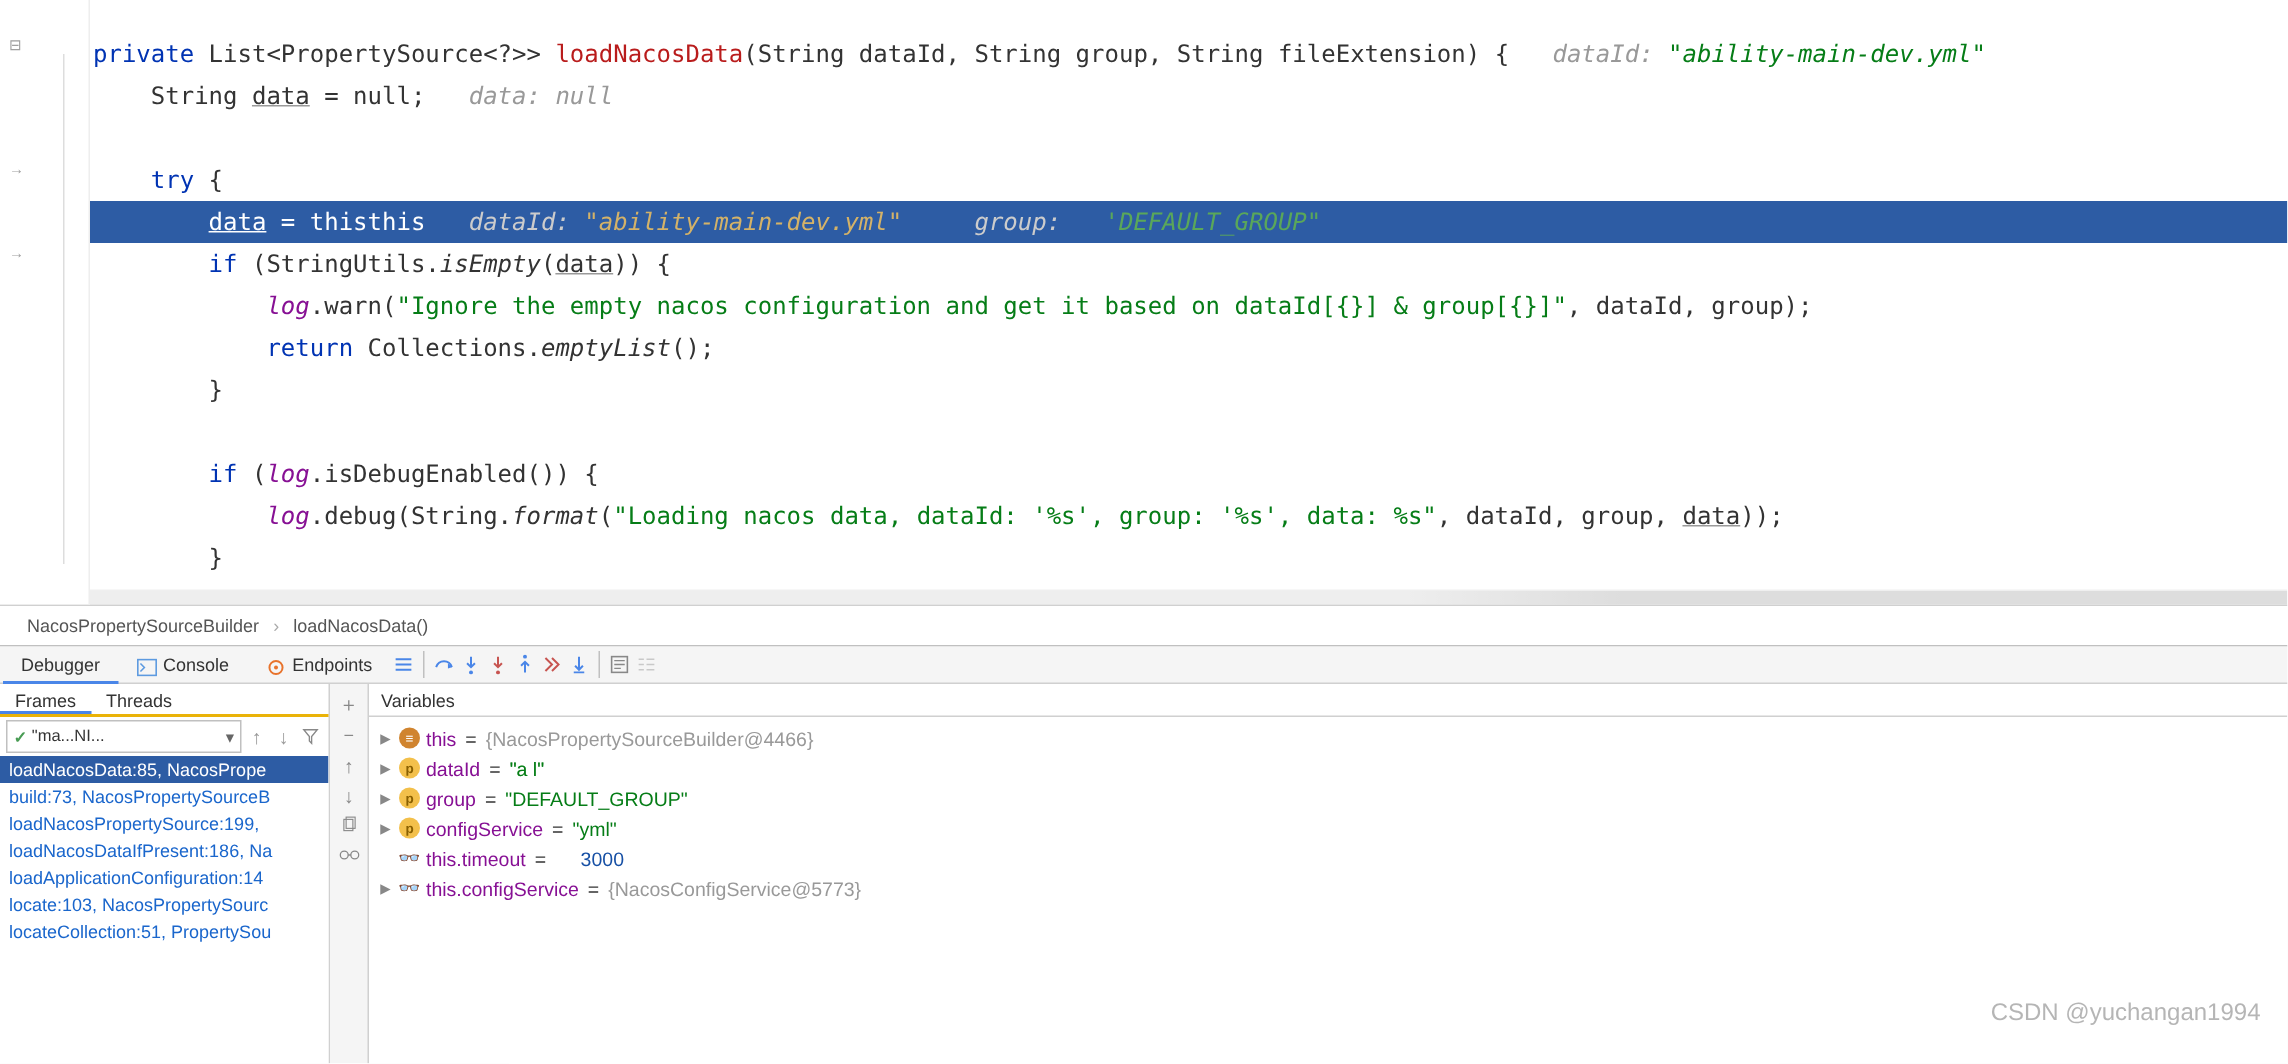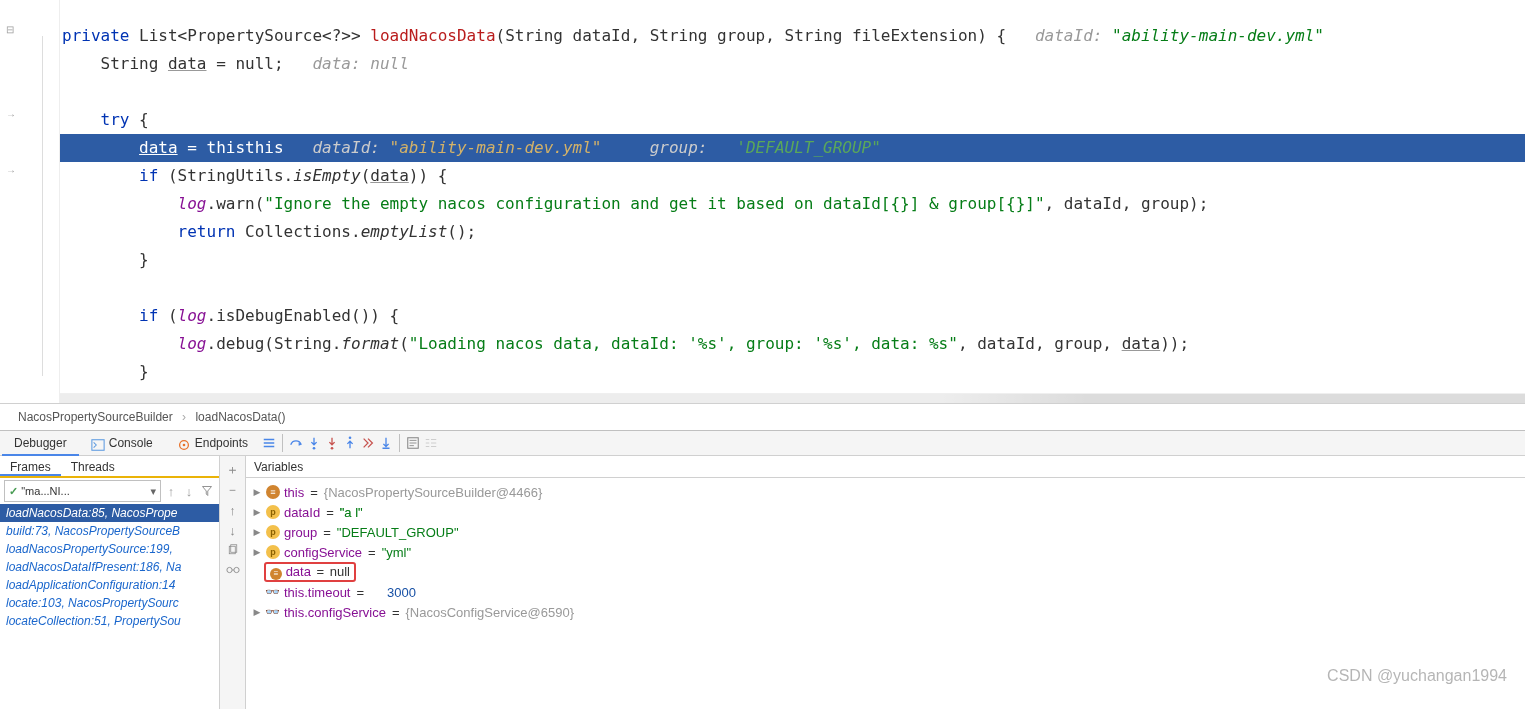--- a/index.html
+++ b/index.html
@@ -46,21 +46,21 @@
 
   .debug-body { display: flex; flex: 1; overflow: hidden; }
   .frames-col { width: 220px; border-right: 1px solid #d0d0d0; display: flex; flex-direction: column; background: #fff; }
   .frames-head { height: 22px; display: flex; border-bottom: 2px solid #eab308; }
   .frames-head .htab { padding: 0 10px; line-height: 22px; font-size: 12px; color: #333; }
   .frames-head .htab.active { border-bottom: 2px solid #4a86e8; }
   .frames-toolbar { height: 26px; display: flex; align-items: center; gap: 2px; padding: 2px 4px; }
   .thread-sel { flex: 1; height: 22px; font-size: 11px; border: 1px solid #c0c0c0; background: #fff; padding: 0 4px; display:flex; align-items:center; gap:3px; color:#333; overflow:hidden;}
   .check { color: #499c54; font-weight: bold;}
   .nav-arrow { width:16px; height:16px; display:flex; align-items:center; justify-content:center; color:#999;}
-  .frames-list { flex: 1; overflow: hidden; font-size: 12px; background:#fff;font-style:italic;}
+  .frames-list { flex: 1; overflow: hidden; font-size: 12px; background:#fff;}
   .frame-item { padding: 2px 6px; white-space: nowrap; overflow: hidden; color: #1a66cc; cursor: pointer; }
   .frame-item.sel { background: #2d5ca4; color: #fff; }
 
   .vars-col { flex: 1; display: flex; flex-direction: column; background: #fff; }
   .vars-head { height: 22px; line-height: 22px; font-size: 12px; padding-left: 8px; color: #333; border-bottom: 1px solid #d0d0d0; }
   .left-mini-toolbar { width: 26px; border-right: 1px solid #d0d0d0; display: flex; flex-direction: column; align-items: center; gap: 4px; padding-top: 6px; }
   .left-mini-toolbar div { width:16px; height:16px; display:flex; align-items:center; justify-content:center; color:#888; cursor:pointer;}
   .vars-body { flex: 1; display: flex; }
   .vars-tree { flex: 1; font-family: "Segoe UI", Arial, sans-serif; font-size: 13px; padding-top: 4px; }
   .var-row { display: flex; align-items: center; height: 20px; padding-left: 6px; gap: 4px; }
@@ -253,38 +253,31 @@
           </div>
           <div class="var-row">
             <span class="expander">▶</span>
             <span class="var-icon pp">p</span>
             <span class="var-name">configService</span>
               <span class="var-op">=</span>
               <span class="var-str">"yml"</span>
           </div>
           <div class="var-row">
             <span class="expander"></span>
-            <span class="boxed">
-              <span class="var-icon eq" style="width:12px;height:12px;font-size:8px;">≡</span>
-              <span class="var-name">data</span><span class="var-op"> = </span><span style="color:#333;">null</span>
-            </span>
-          </div>
-          <div class="var-row">
-            <span class="expander"></span>
             <span class="var-icon oo">👓</span>
             <span class="var-name">this.timeout</span>
               <span class="var-op">=</span>
               <span class="var-num">3000</span>
           </div>
           <div class="var-row">
             <span class="expander">▶</span>
             <span class="var-icon oo">👓</span>
             <span class="var-name">this.configService</span>
               <span class="var-op">=</span>
-              <span class="var-gray">{NacosConfigService@6590}</span>
+              <span class="var-gray">{NacosConfigService@5773}</span>
           </div>
         </div>
       </div>
     </div>
   </div>
 </div>
 
 <div class="watermark">CSDN @yuchangan1994</div>
 
 </body></html>

